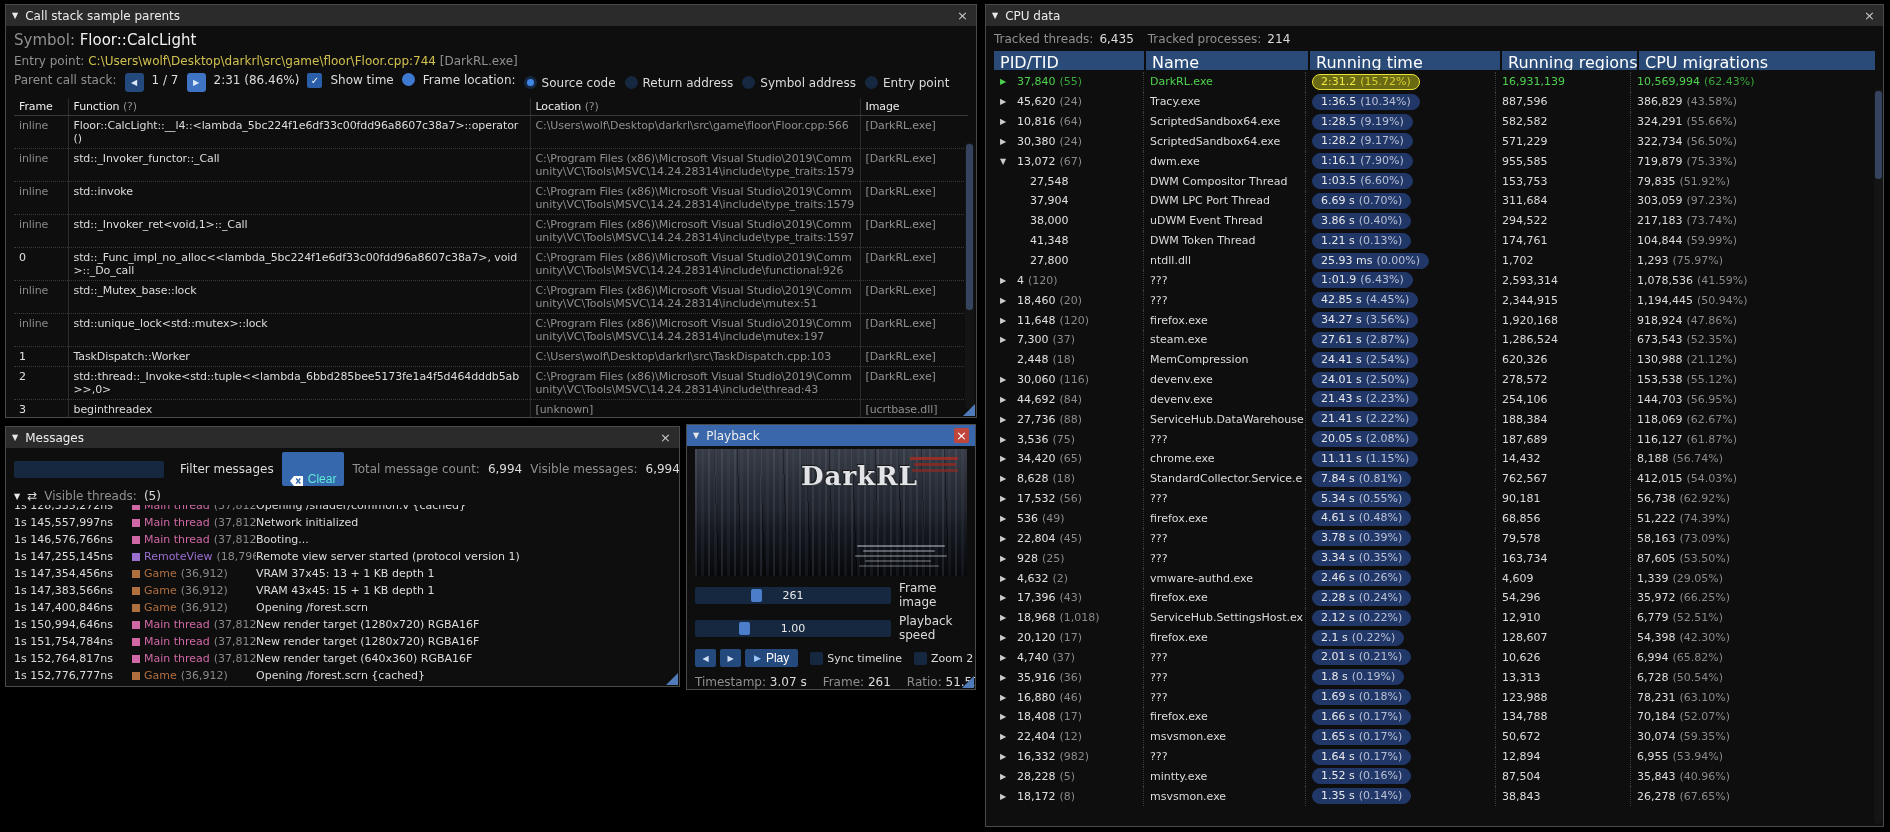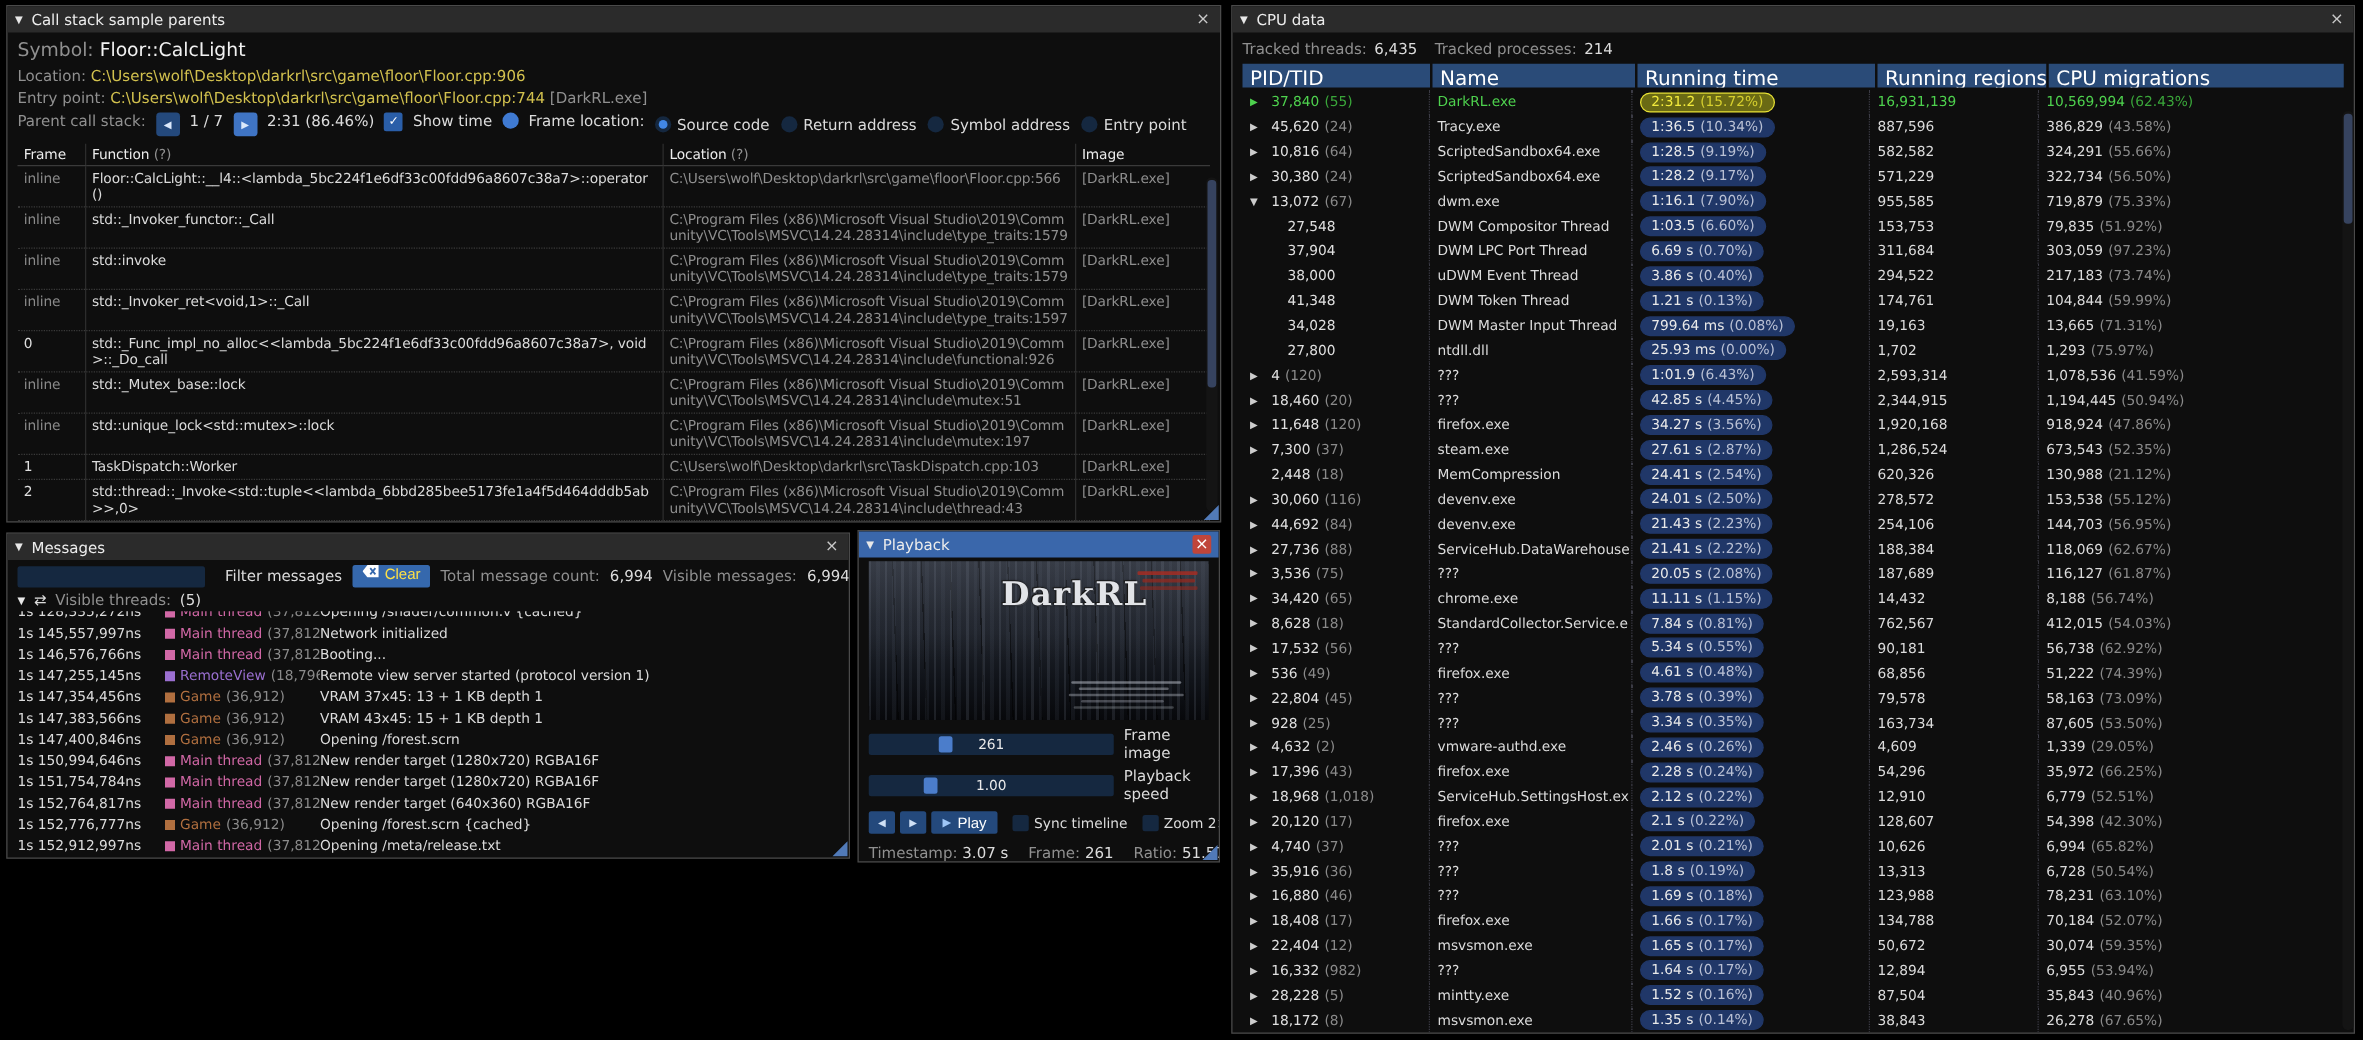--- a/index.html
+++ b/index.html
@@ -48,22 +48,22 @@
   .c-loc, .c-img { color:#8f8f8f; }
   .vscroll { position:absolute; width:9px; background:#141414; border-radius:4px; }
   .vthumb { position:absolute; left:1px; width:7px; background:#36435f; border-radius:3px; }
   #cs-scroll { top:116px; right:2px; bottom:8px; }
   #cs-scroll .vthumb { top:2px; height:62%; }
 
   
   #win-messages { left:5px; top:426px; width:675px; height:261px; }
   .msg-toolbar { display:flex; align-items:center; gap:8px; padding:4px 8px 3px; white-space:nowrap; overflow:hidden; flex:none; }
   .text-input { width:150px; height:17px; background:#152840; border-radius:2px; flex:none; }
-  .blue-btn { display:inline-flex; align-items:flex-start; gap:5px; background:#3568ad; color:#fde047;
-    border:none; border-radius:2px; height:18px; padding:0 8px; font-size:12px; flex:none; }
+  .blue-btn { display:inline-flex; align-items:flex-end; gap:5px; background:#3568ad; color:#5eead4;
+    border:none; border-radius:2px; height:34px; padding:0 8px; font-size:12px; flex:none; }
   .msg-threadbar { display:flex; align-items:center; gap:7px; padding:0 8px 2px; flex:none; }
   .msg-list { flex:1; overflow:hidden; position:relative; }
   .msg-inner { margin-top:-8px; }
   .msg-row { display:flex; align-items:center; height:17px; font-size:11px; white-space:nowrap; }
   .msg-time { width:126px; flex:none; color:#dcdcdc; padding-left:8px; }
   .msg-thread { width:124px; flex:none; display:flex; align-items:center; gap:4px; overflow:hidden; }
   .msg-swatch { width:8px; height:8px; flex:none; }
   .msg-text { color:#dcdcdc; overflow:hidden; }
 
   
@@ -125,24 +125,20 @@
 <div class="window" id="win-callstack">
   <div class="titlebar">
     <span class="tb-arrow">▼</span>
     <span class="tb-title">Call stack sample parents</span>
     <span class="tb-close">×</span>
   </div>
   <div class="cs-body">
     <div class="cs-symbol">
       <span class="lbl">Symbol:</span>
       <span class="val">Floor::CalcLight</span>
-    </div>
-    <div class="cs-line">
-      <span class="dim">Location:</span>
-      <span class="yellow">C:\Users\wolf\Desktop\darkrl\src\game\floor\Floor.cpp:906</span>
     </div>
     <div class="cs-line">
       <span class="dim">Entry point:</span>
       <span class="yellow">C:\Users\wolf\Desktop\darkrl\src\game\floor\Floor.cpp:744</span>
       <span class="dim">[DarkRL.exe]</span>
     </div>
     <div class="cs-toolbar">
       <span class="dim">Parent call stack:</span>
       <button class="nav-btn">◀</button>
       <span>1 / 7</span>
@@ -643,37 +639,20 @@
             </span>
           </span>
           <span class="cpu-cell c-reg">174,761</span>
           <span class="cpu-cell c-mig">
             <span class="mv">104,844</span>
             <span class="mp dim2">(59.99%)</span>
           </span>
         </div>
         <div class="cpu-row">
           <span class="cpu-cell c-pid child">
-            <span class="pid">34,028</span>
-          </span>
-          <span class="cpu-cell c-name">DWM Master Input Thread</span>
-          <span class="cpu-cell c-time">
-            <span class="pill">
-              <span class="tv">799.64 ms</span>
-              <span class="tp">(0.08%)</span>
-            </span>
-          </span>
-          <span class="cpu-cell c-reg">19,163</span>
-          <span class="cpu-cell c-mig">
-            <span class="mv">13,665</span>
-            <span class="mp dim2">(71.31%)</span>
-          </span>
-        </div>
-        <div class="cpu-row">
-          <span class="cpu-cell c-pid child">
             <span class="pid">27,800</span>
           </span>
           <span class="cpu-cell c-name">ntdll.dll</span>
           <span class="cpu-cell c-time">
             <span class="pill">
               <span class="tv">25.93 ms</span>
               <span class="tp">(0.00%)</span>
             </span>
           </span>
           <span class="cpu-cell c-reg">1,702</span>

